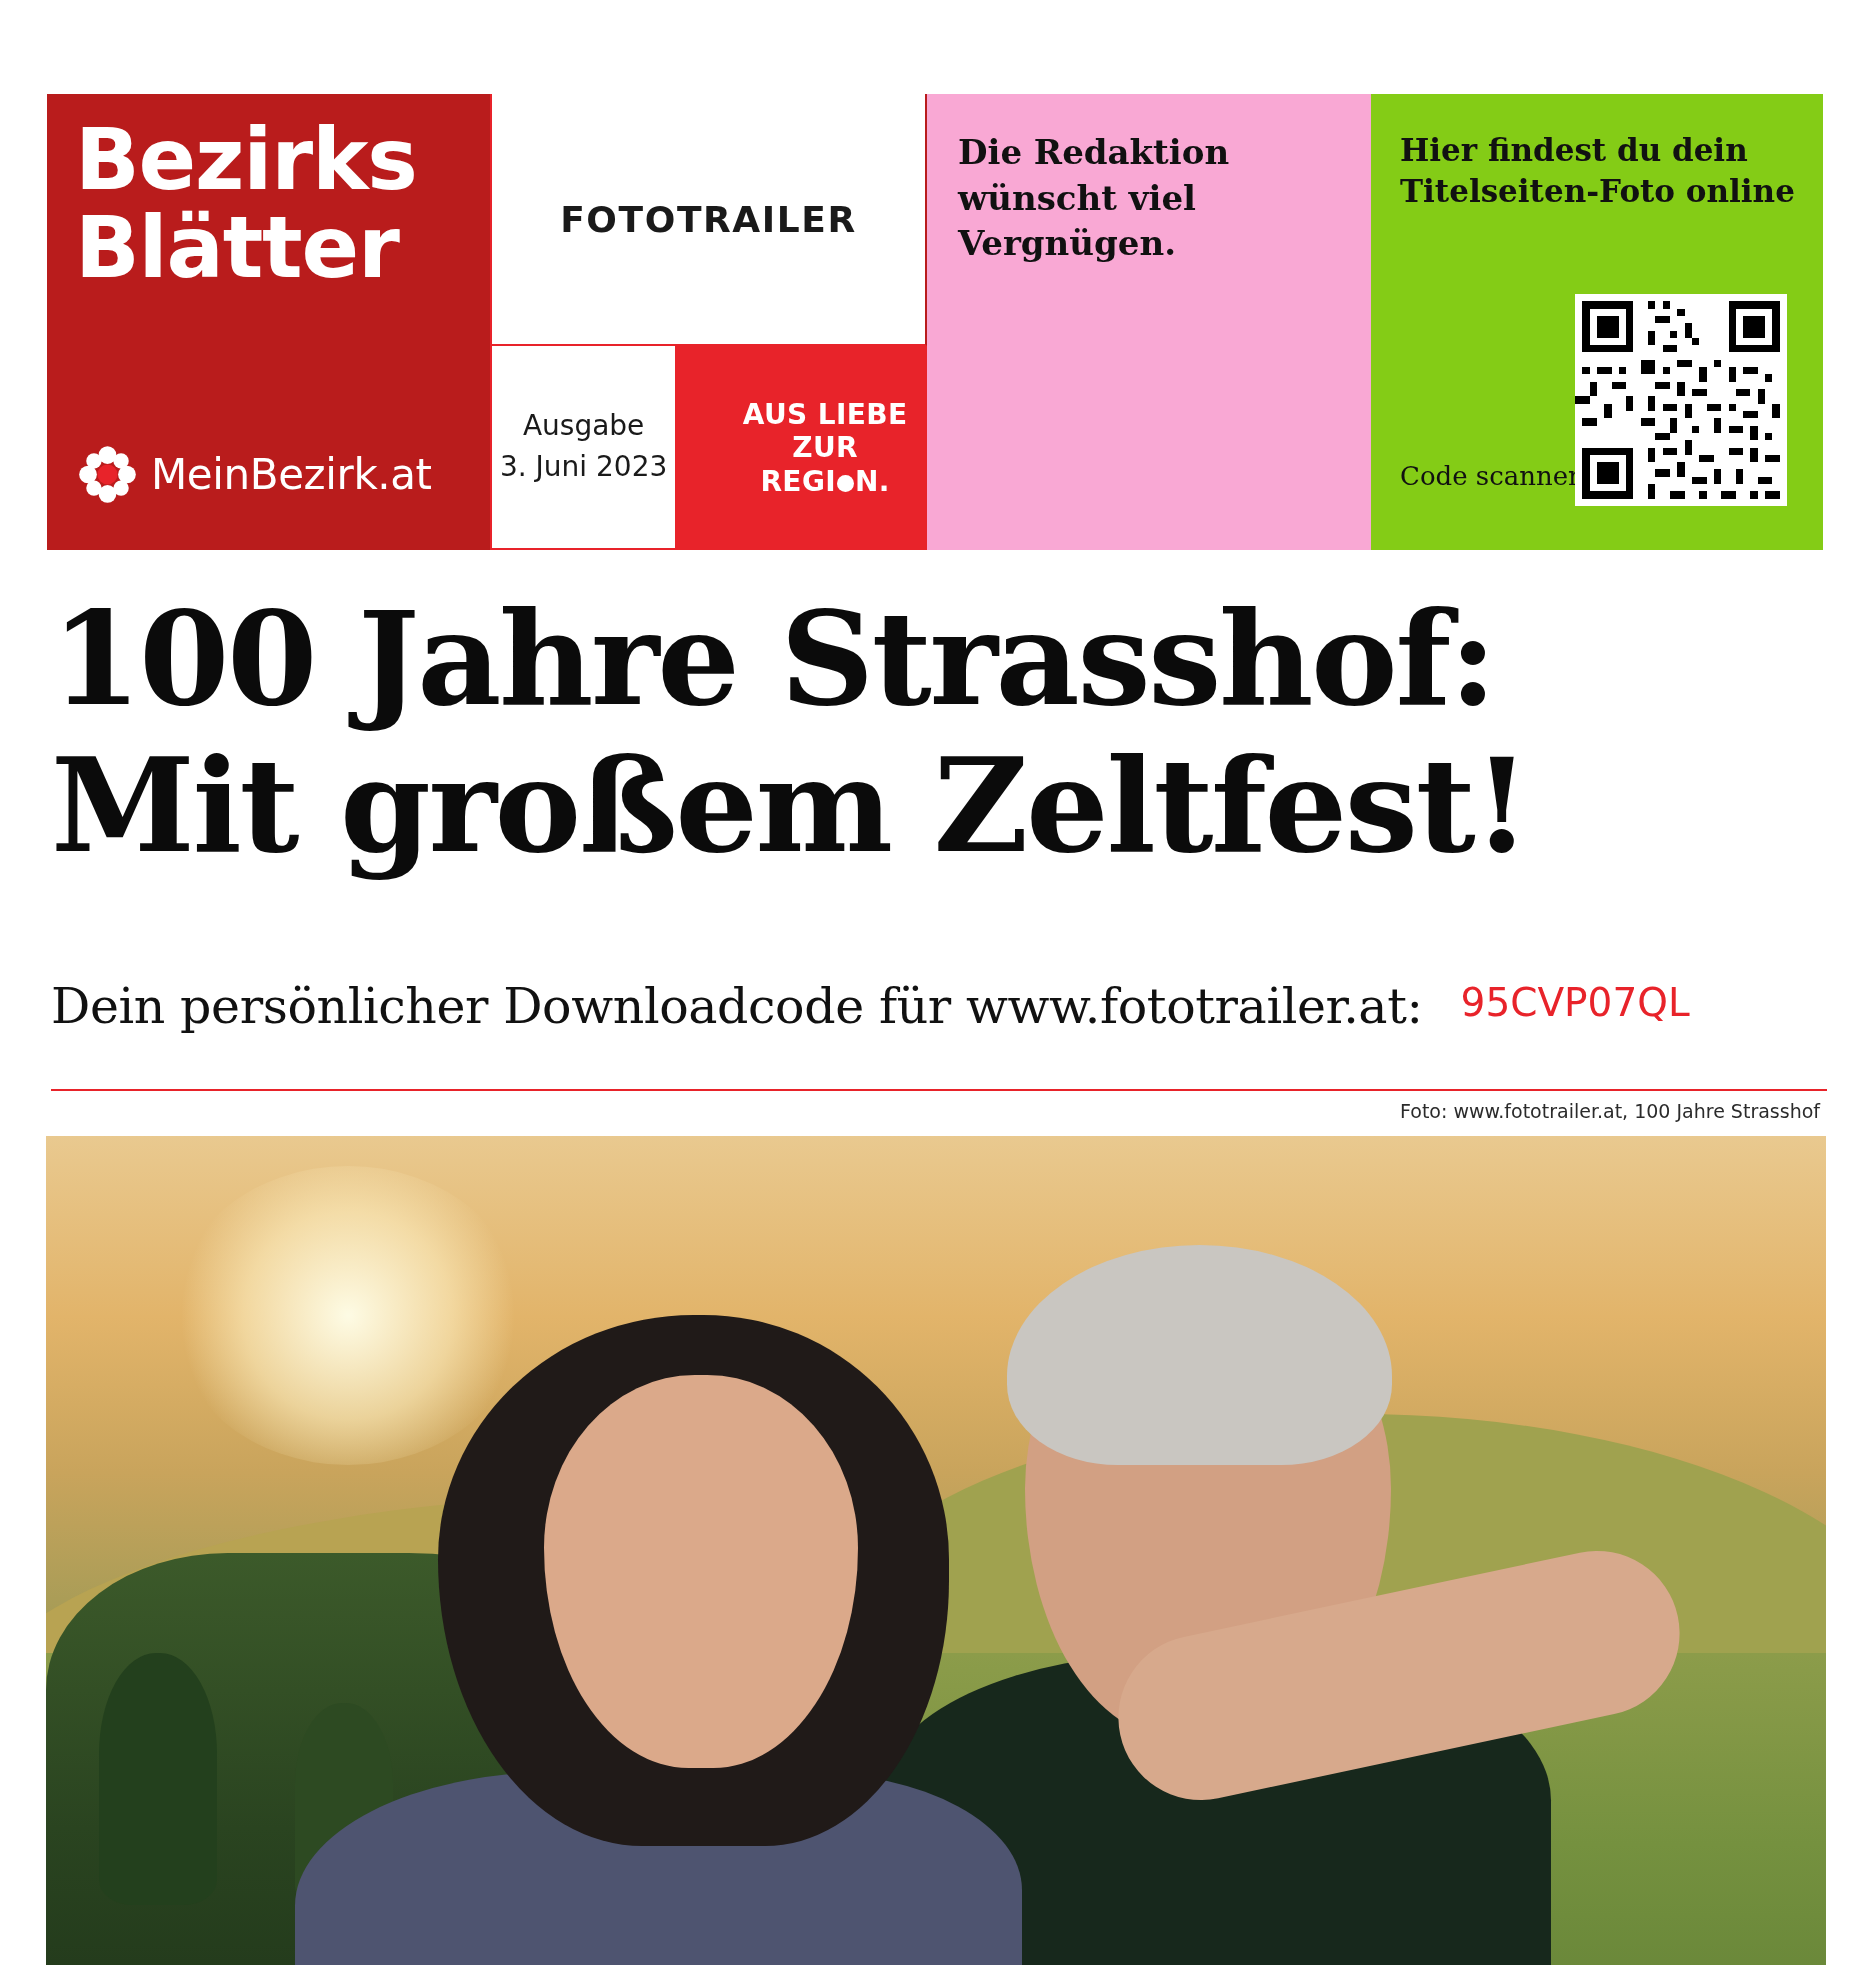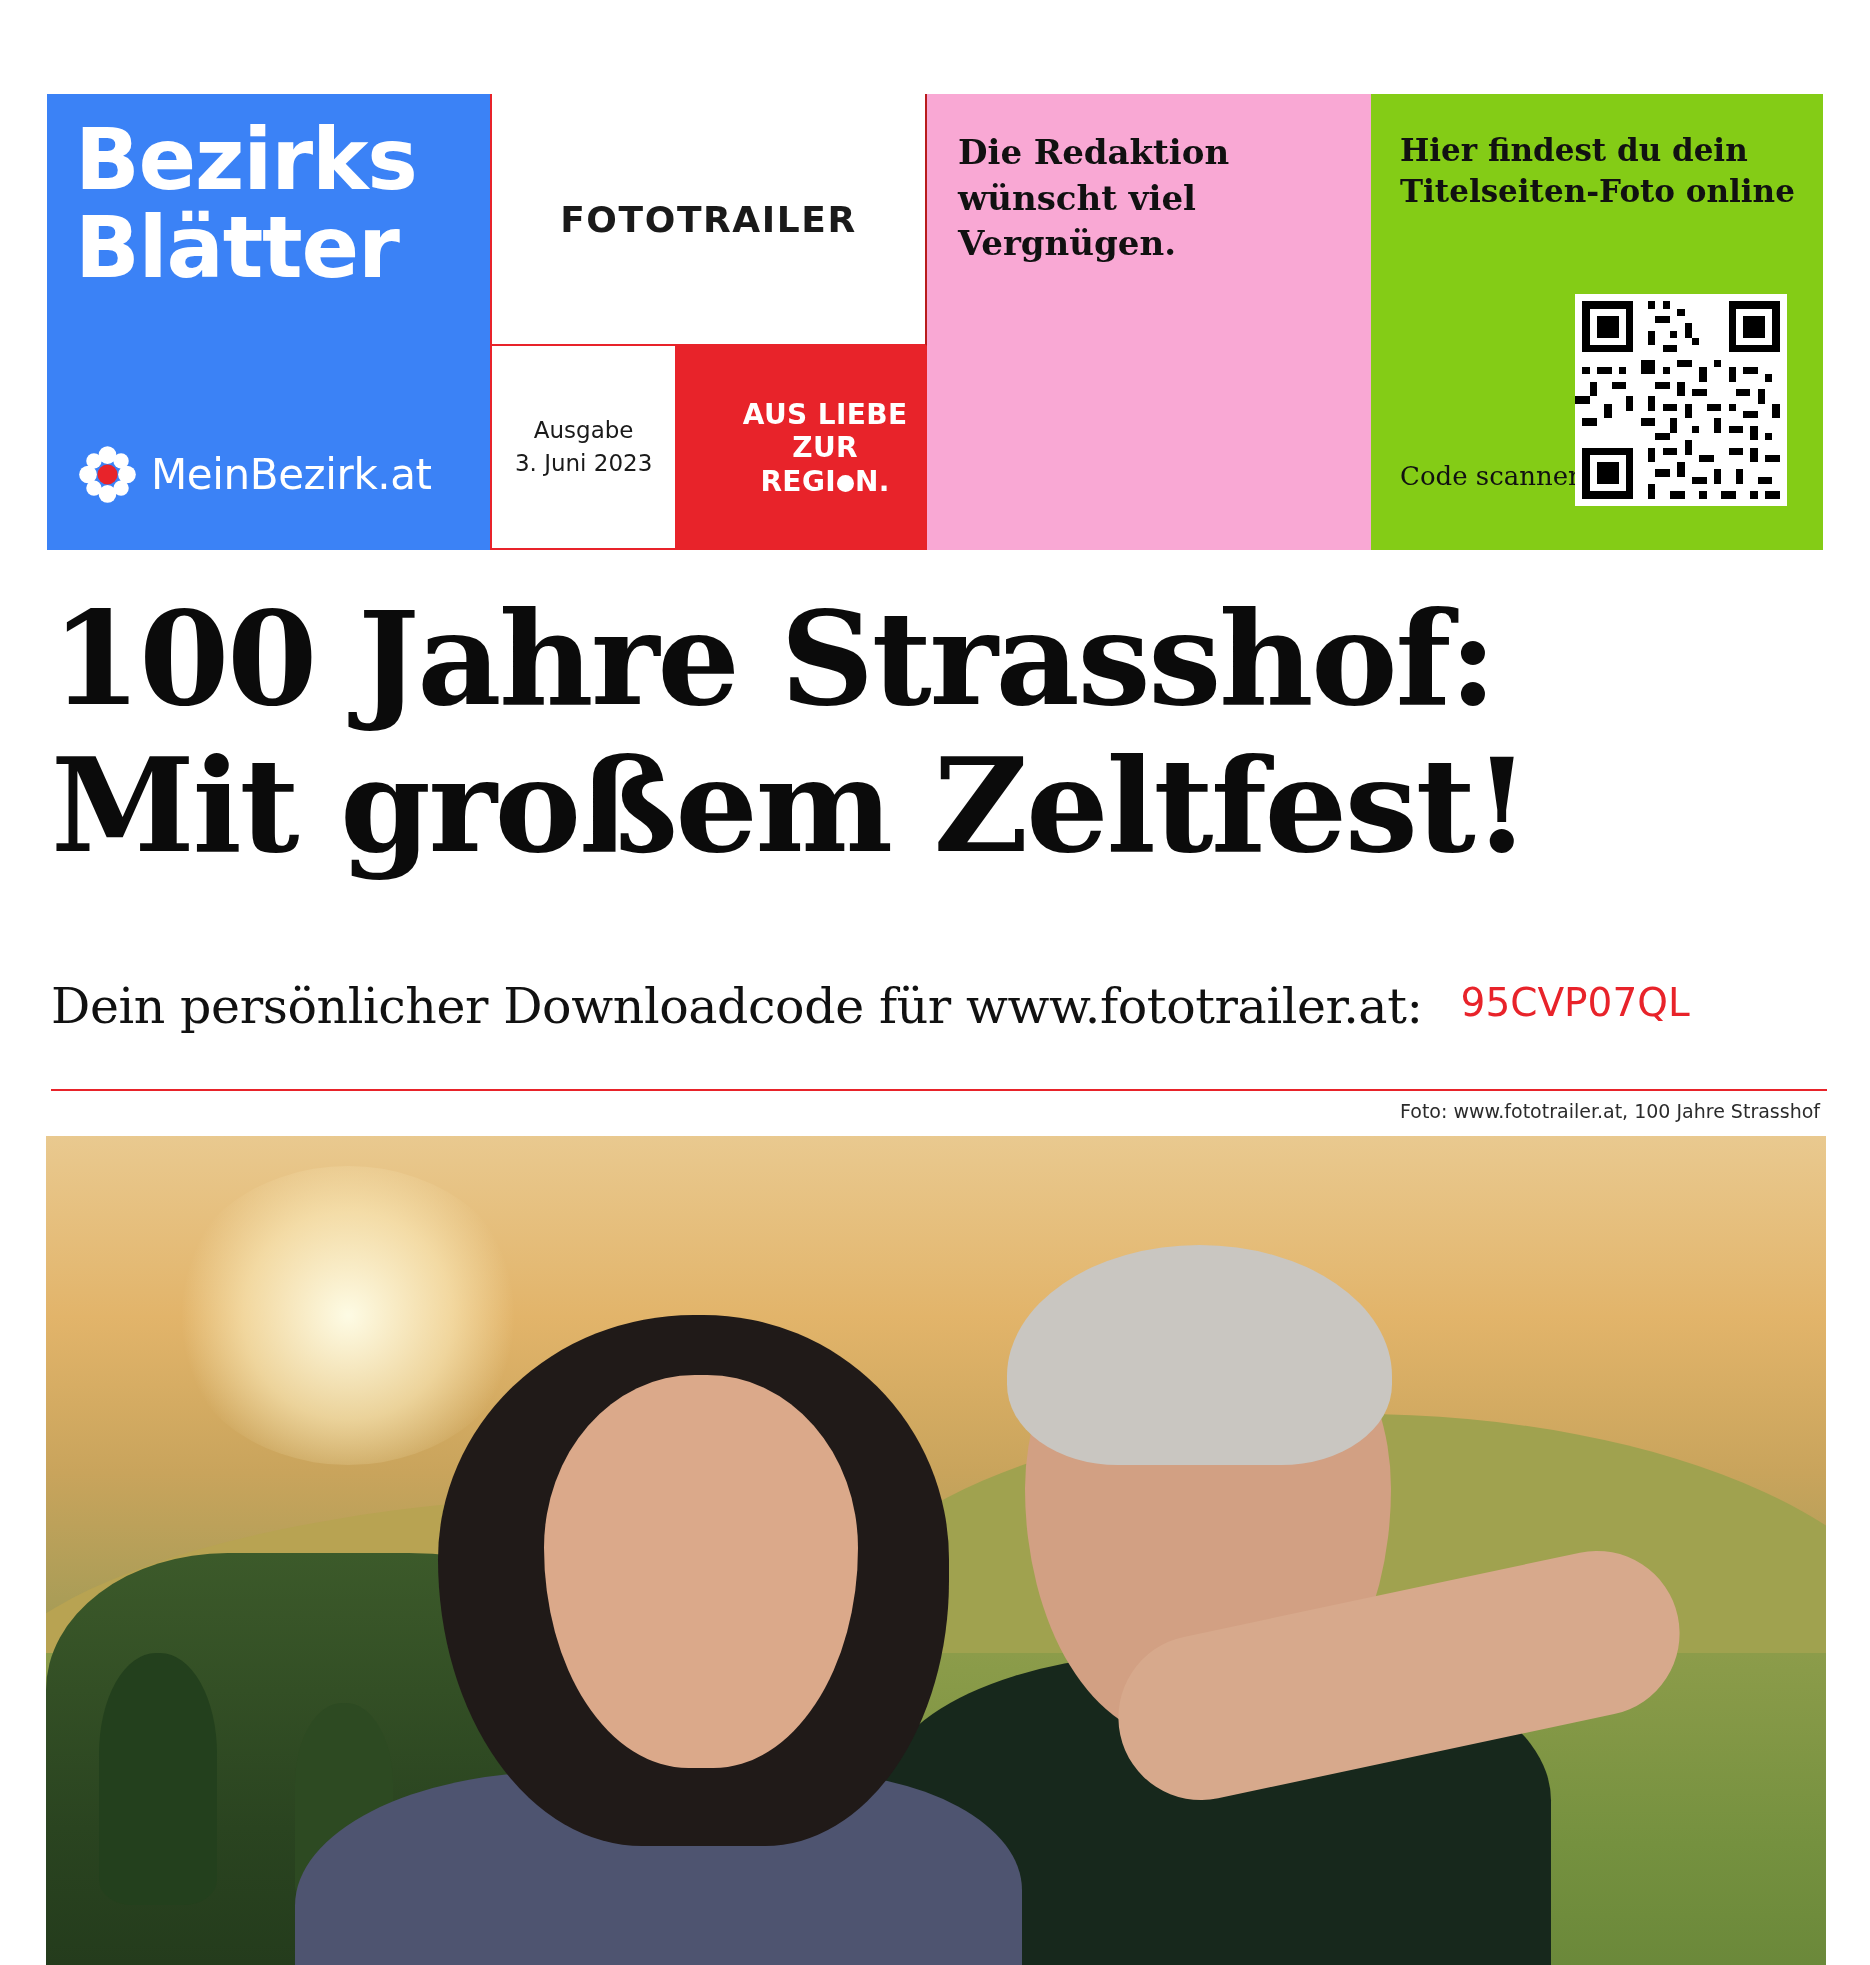--- a/index.html
+++ b/index.html
@@ -26,21 +26,21 @@
     left: 47px;
     top: 94px;
     width: 1776px;
     height: 456px;
     display: flex;
     flex-direction: row;
   }
   .mh-left {
     width: 443px;
     height: 456px;
-    background: #3b82f6;
+    background: #b91c1c;
     position: relative;
     flex: 0 0 auto;
   }
   .mh-brand {
     position: absolute;
     left: 28px;
     top: 22px;
     color: #ffffff;
     font-family: "DejaVu Sans", sans-serif;
     font-weight: bold;
@@ -102,21 +102,21 @@
     width: 219px;
     box-sizing: border-box;
     border-left: 2px solid #e8232a;
     border-right: 2px solid #e8232a;
     border-bottom: 2px solid #e8232a;
     display: flex;
     flex-direction: column;
     align-items: center;
     justify-content: center;
     font-family: "DejaVu Sans", sans-serif;
-    font-size: 23px;
+    font-size: 28px;
     color: #1a1a1a;
     line-height: 1.45;
   }
   .mh-slogan {
     width: 239px;
     background: #e8232a;
     color: #ffffff;
     display: flex;
     align-items: center;
     justify-content: center;

